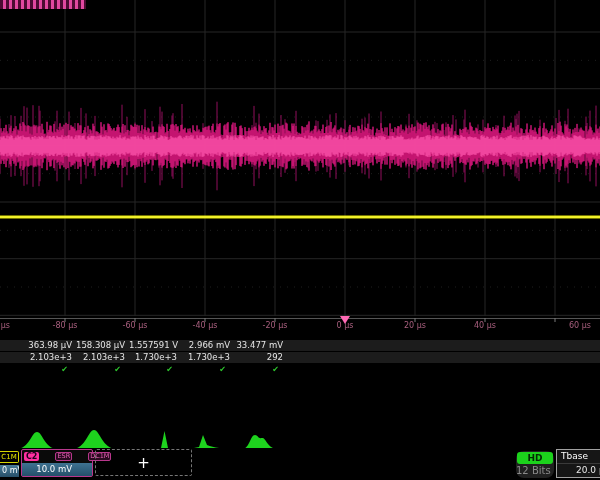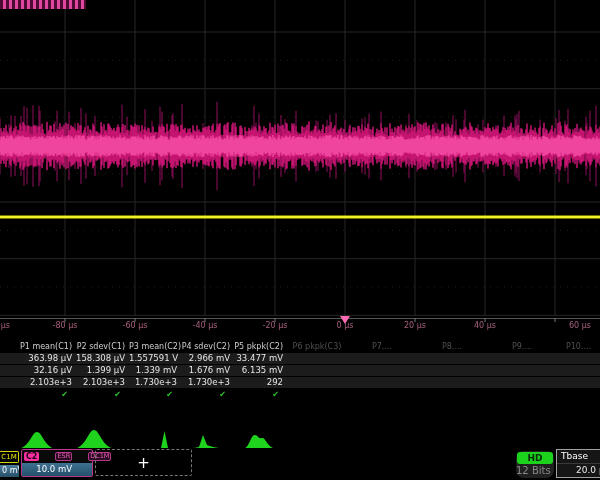--- a/index.html
+++ b/index.html
@@ -99,50 +99,26 @@
       <span style="left: 105px;">-60 µs</span>
       <span style="left: 175px;">-40 µs</span>
       <span style="left: 245px;">-20 µs</span>
       <span style="left: 315px;">0 µs</span>
       <span style="left: 385px;">20 µs</span>
       <span style="left: 455px;">40 µs</span>
       <span style="left: 550px;">60 µs</span>
     </div>
 
   <div class="mtable">
-      <div class="mrow mhead">
-        <div class="cell hcell">P1 mean(C1)</div>
-        <div class="cell hcell">P2 sdev(C1)</div>
-        <div class="cell hcell">P3 mean(C2)</div>
-        <div class="cell hcell">P4 sdev(C2)</div>
-        <div class="cell hcell">P5 pkpk(C2)</div>
-        <div class="cell hcell dim">P6 pkpk(C3)</div>
-        <div class="cell hcell dim">P7....</div>
-        <div class="cell hcell dim">P8....</div>
-        <div class="cell hcell dim">P9....</div>
-        <div class="cell hcell dim">P10....</div>
-      </div>
       <div class="mrow mdata">
         <div class="cell">363.98 µV</div>
         <div class="cell">158.308 µV</div>
         <div class="cell">1.557591 V</div>
         <div class="cell">2.966 mV</div>
         <div class="cell">33.477 mV</div>
-        <div class="cell"></div>
-        <div class="cell"></div>
-        <div class="cell"></div>
-        <div class="cell"></div>
-        <div class="cell"></div>
-      </div>
-      <div class="mrow mdata">
-        <div class="cell">32.16 µV</div>
-        <div class="cell">1.399 µV</div>
-        <div class="cell">1.339 mV</div>
-        <div class="cell">1.676 mV</div>
-        <div class="cell">6.135 mV</div>
         <div class="cell"></div>
         <div class="cell"></div>
         <div class="cell"></div>
         <div class="cell"></div>
         <div class="cell"></div>
       </div>
       <div class="mrow mdata">
         <div class="cell">2.103e+3</div>
         <div class="cell">2.103e+3</div>
         <div class="cell">1.730e+3</div>

